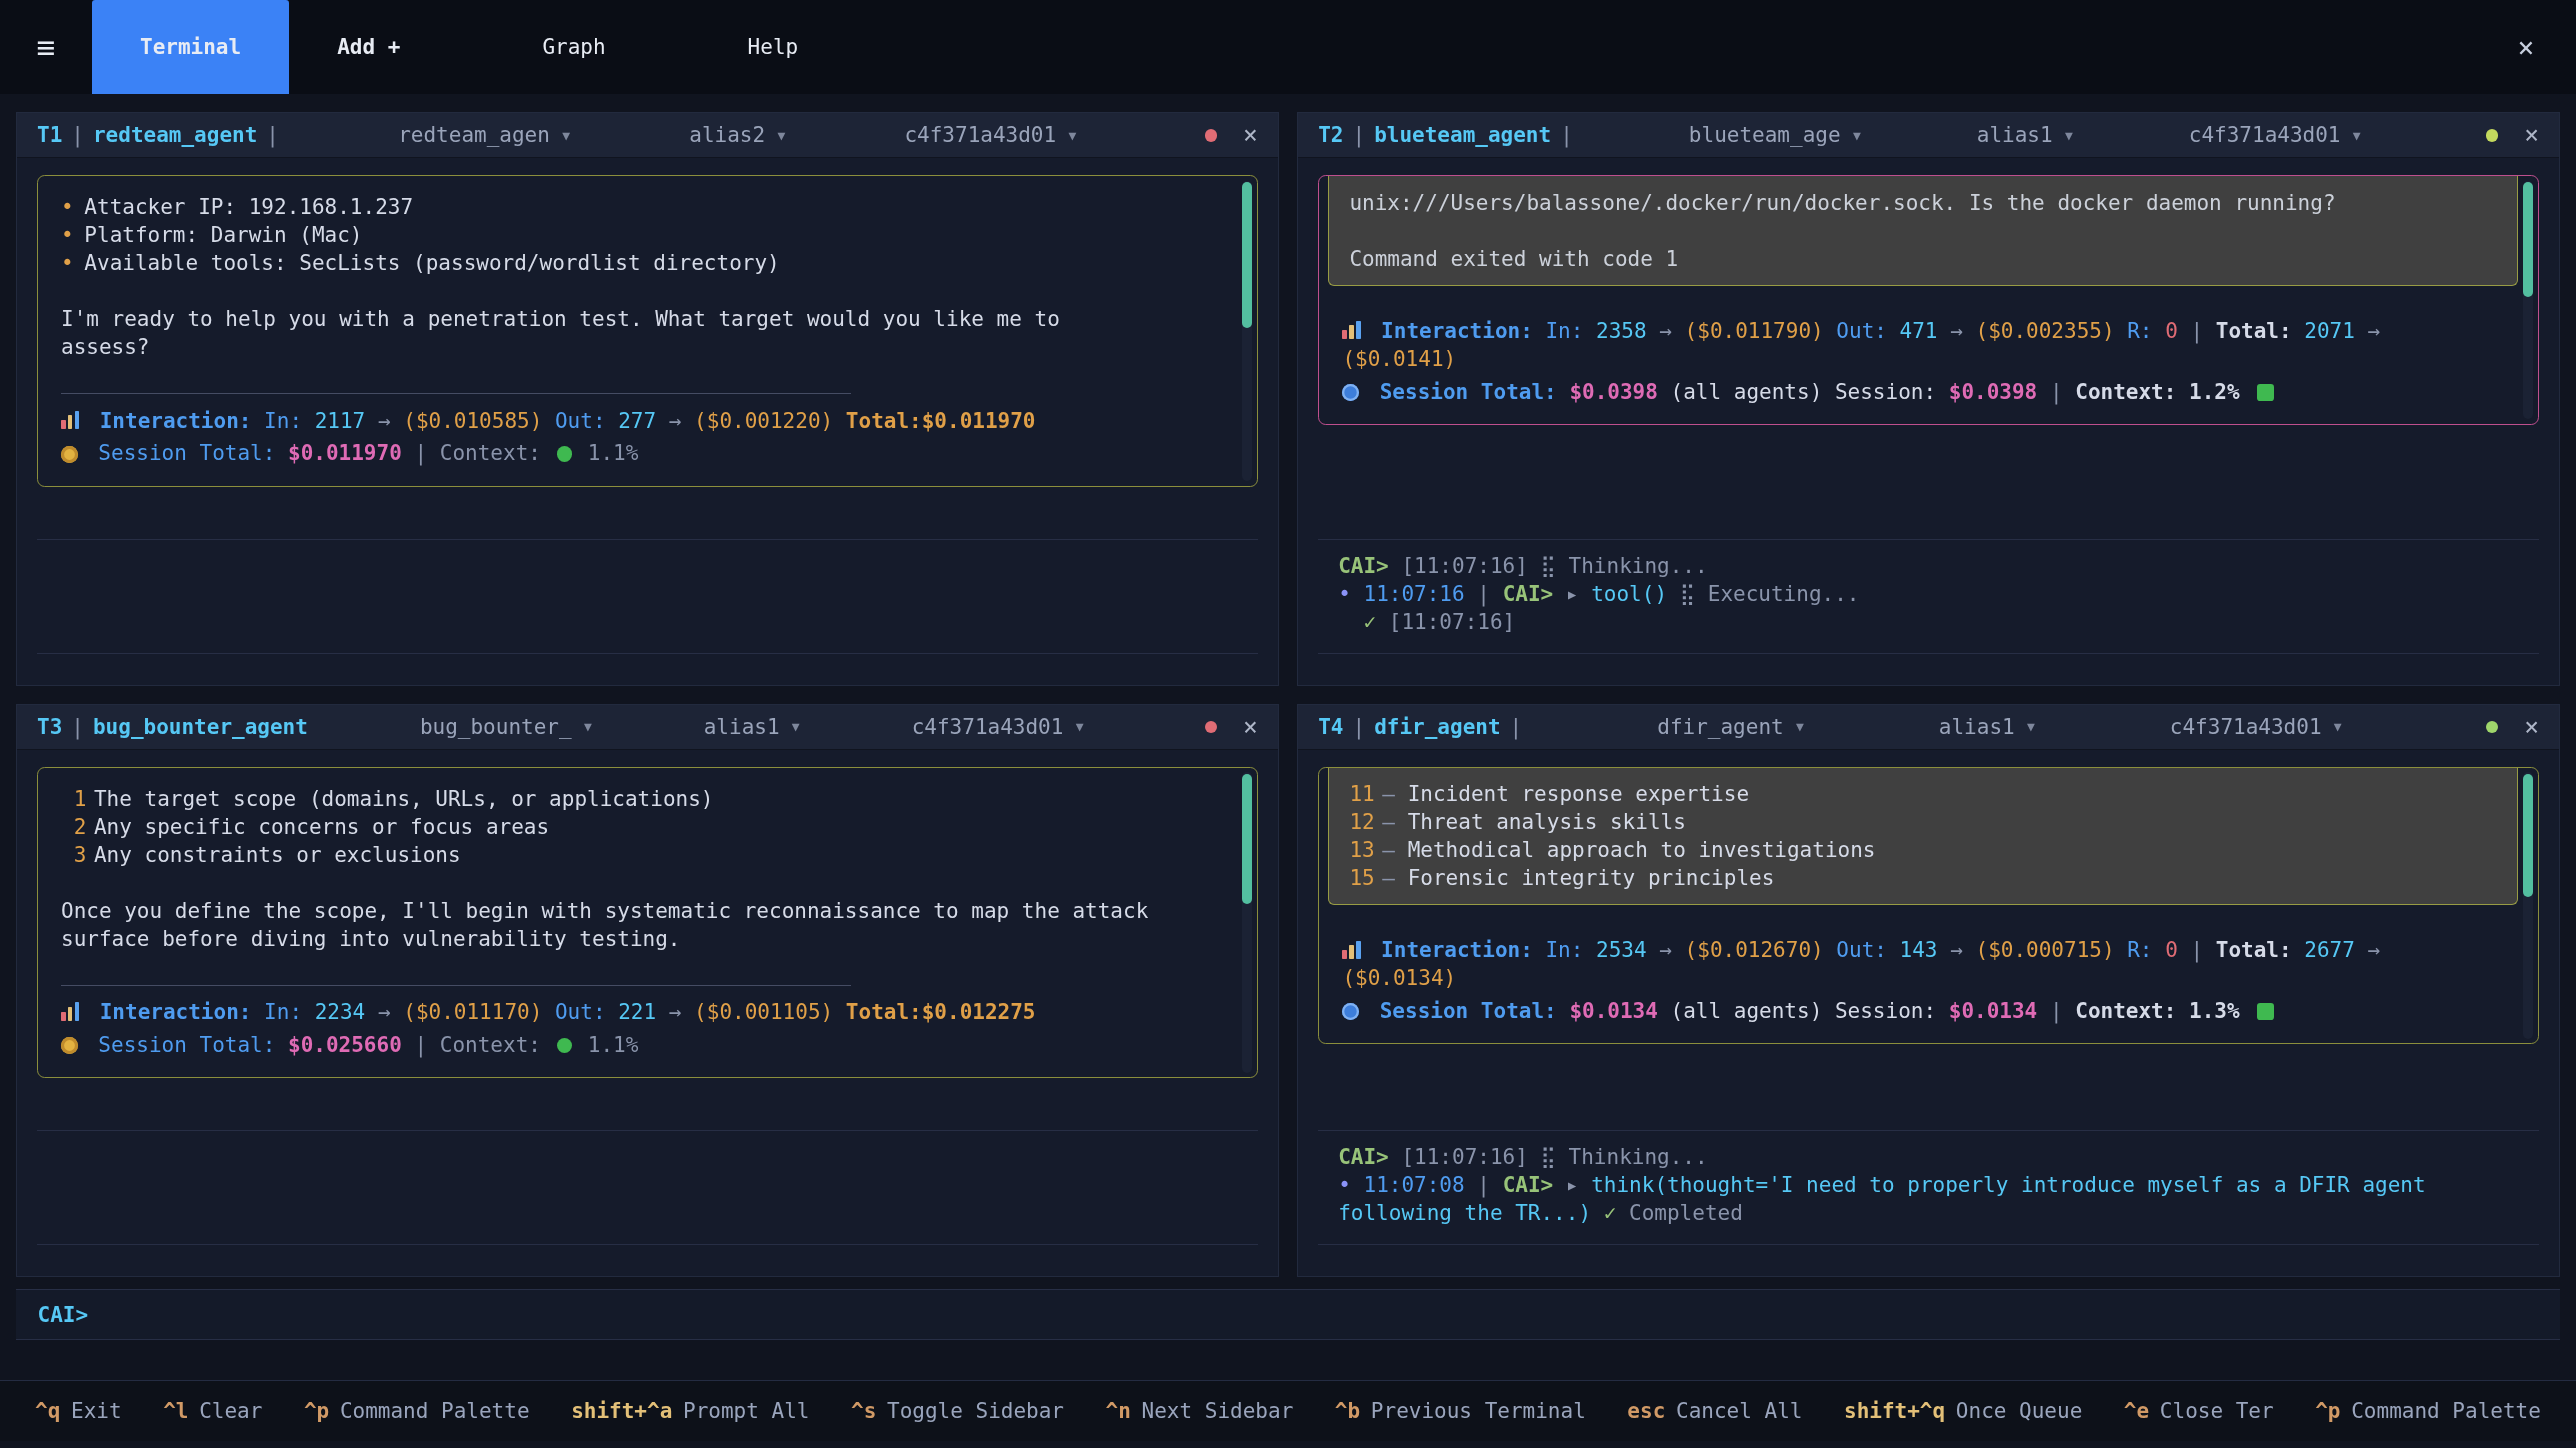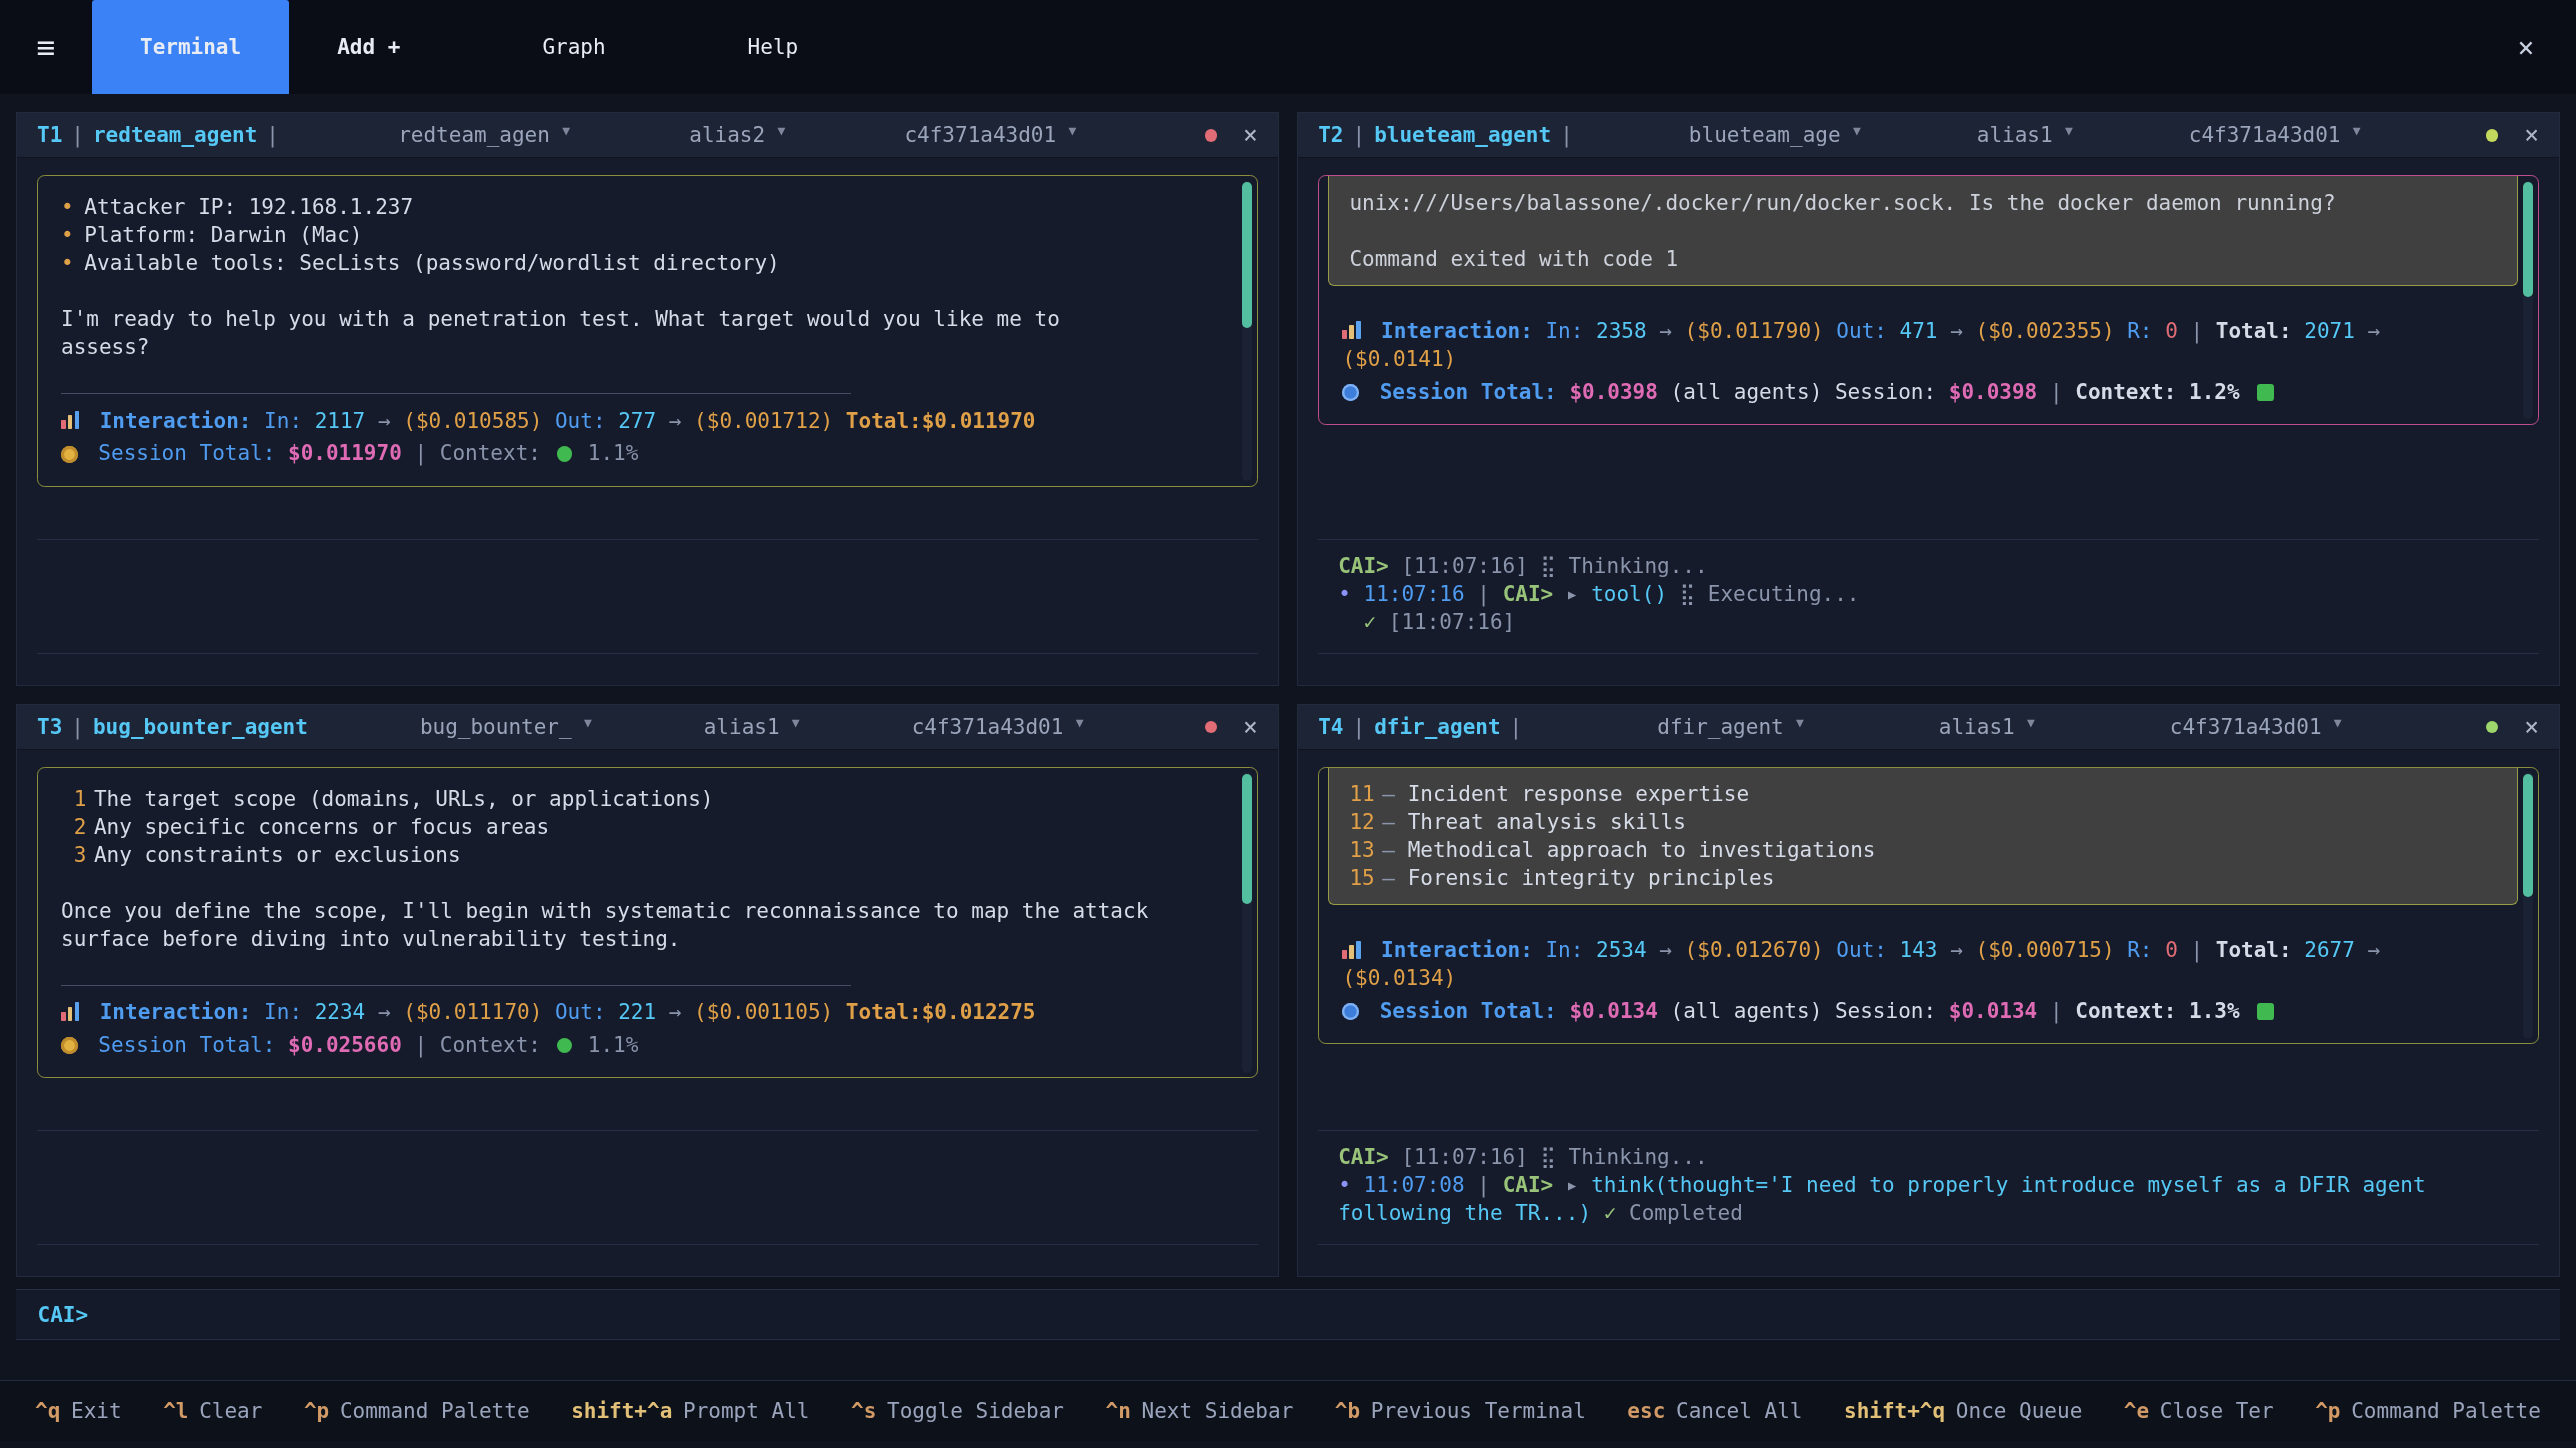--- a/index.html
+++ b/index.html
@@ -15,21 +15,21 @@
   .tab.active{background:#3b82f6;border-radius:3.1px 3.1px 0 0}
   .tab.sp{margin-left:46px}
   .win-close{margin-left:auto;width:100px;display:flex;align-items:center;justify-content:center;color:#c7cede;font-size:28px;cursor:pointer}
 
   
   .panels{flex:none;height:1183px;display:grid;grid-template-columns:1fr 1fr;grid-template-rows:1fr 1fr;gap:18.4px;padding:18.4px 16px 0}
   .panel{background:#151b2b;border:0.8px solid #222a3e;display:flex;flex-direction:column;overflow:hidden}
   .phead{height:45px;flex:none;background:#1d2436;display:flex;align-items:center;padding:0 20px;border-bottom:1.5px solid #10141f}
   .ptitle{display:flex;gap:9px;white-space:nowrap;}
   .pdrops{flex:1;display:flex;justify-content:space-evenly;min-width:0}
-  .pdrop{color:#9aa4ba;display:flex;gap:12.3px;cursor:pointer;white-space:nowrap}
+  .pdrop{color:#9aa4ba;display:flex;gap:12.3px;align-items:center;cursor:pointer;white-space:nowrap}
   .caret{font-size:13px;color:#7e879c}
   .pstatus{width:12.3px;height:12.3px;border-radius:50%;margin:0 26px 0 9.2px;flex:none}
   .dot-red{background:#e06c75}.dot-lime{background:#c3d95e}.dot-green{background:#9fd66b}
   .pclose{color:#aeb6c8;font-size:24.6px;cursor:pointer;line-height:1}
   .pbody{flex:1;display:flex;flex-direction:column;padding:17px 20px 0;min-height:0}
 
   
   .cbox{position:relative;border:1.5px solid #8b8f3c;border-radius:7.7px;padding:17px 46px 18.4px 23px;flex:none;overflow:hidden}
   .cbox.pink{border-color:#bf4f8e}
   .cbox.has-console{padding:0 20px 18.4px 9.2px}
@@ -144,21 +144,21 @@
                 <i></i>
               </span>
             <span class="bl b">Interaction:</span>
             <span class="bl">In:</span>
             <span class="cy">2117</span>
             <span class="mu">→</span>
             <span class="or">($0.010585)</span>
             <span class="bl">Out:</span>
             <span class="cy">277</span>
             <span class="mu">→</span>
-            <span class="or">($0.001712)</span>
+            <span class="or">($0.001220)</span>
             <span class="or b">Total:$0.011970</span>
           </div>
           <div class="line tight">
             <span class="icon-coin"></span>
             <span class="bl">Session Total:</span>
             <span class="mg b">$0.011970</span>
             <span class="mu">|</span>
             <span class="mu">Context:</span>
             <span class="ctx-dot"></span>
             <span class="mu">1.1%</span>

